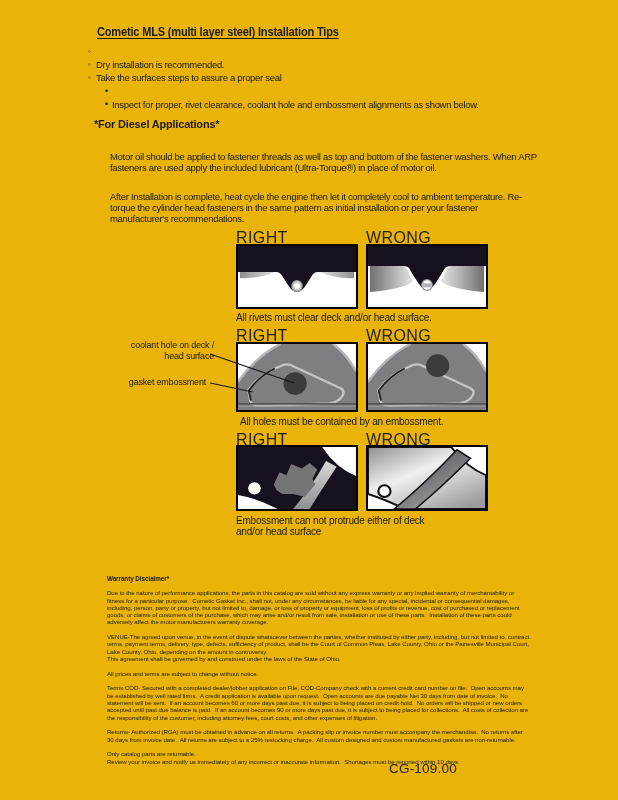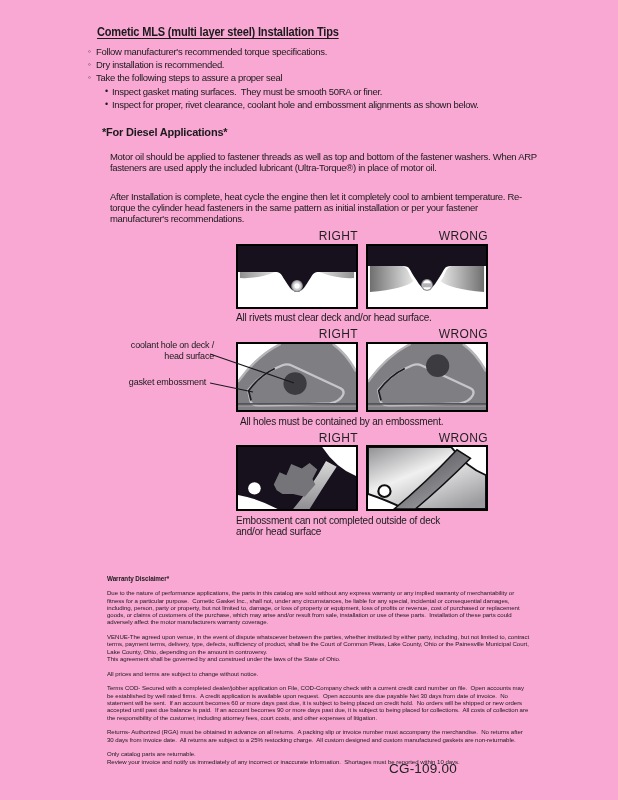--- a/index.html
+++ b/index.html
@@ -1,36 +1,36 @@
 <!DOCTYPE html>
 <html><head>
 <meta charset="utf-8">
 <style>
   html,body { margin:0; padding:0; background:#ffffff; }
   .page {
-    position:relative; width:618px; height:800px; background:#f9a8d4;
+    position:relative; width:618px; height:800px; background:#eab308;
     font-family:"Liberation Sans", sans-serif; color:#1a1a1a; overflow:hidden;
   }
   .title {
     position:absolute; left:97px; top:25px; margin:0;
     font-size:12px; font-weight:700; letter-spacing:-0.2px;
     text-decoration:underline; text-underline-offset:2px;
     transform:scaleX(0.92); transform-origin:left top; white-space:nowrap;
   }
   .bullets { position:absolute; left:88px; top:45px; font-size:9.5px; letter-spacing:-0.3px; }
   .bullet { display:flex; line-height:13.2px; white-space:pre-wrap; }
   .bullet .mk { width:8px; flex:0 0 8px; font-size:8px; }
   .bullet.sub { margin-left:17px; }
   .bullet.sub .mk { width:7px; flex:0 0 7px; font-size:9px; }
 
-  .h-diesel { position:absolute; left:94px; top:118px; margin:8px; font-size:11px; font-weight:700; letter-spacing:-0.2px; }
+  .h-diesel { position:absolute; left:94px; top:118px; margin:0; font-size:11px; font-weight:700; letter-spacing:-0.2px; }
   .para { position:absolute; left:94px; width:428px; margin:16px; font-size:9.5px; line-height:10.8px; letter-spacing:-0.3px; white-space:pre-wrap; }
   .p1 { top:136px; } .p2 { top:176px; } .note { top:207px; }
 
-  .dg-head { position:absolute; width:122px; text-align:right; font-size:12px; letter-spacing:0.4px; color:#1f1f1f; }
+  .dg-head { position:absolute; width:122px; text-align:left; font-size:16px; letter-spacing:0.4px; color:#1f1f1f; }
   .col-r { left:236px; } .col-w { left:366px; }
   .row1h { top:229px; } .row2h { top:327px; } .row3h { top:431px; }
 
   .dg-box { position:absolute; box-sizing:border-box; width:122px; border:2px solid #000; background:#fff; }
   .b1 { top:244px; height:65px; }
   .b2 { top:342px; height:70px; }
   .b3 { top:445px; height:66px; }
   .dg-box svg { display:block; width:100%; height:100%; }
 
   .cap { position:absolute; font-size:10px; letter-spacing:-0.2px; }
@@ -52,24 +52,24 @@
   .footer-code { position:absolute; left:389px; top:761px; font-size:13.5px; letter-spacing:0.2px; color:#222; }
 </style>
 </head>
 <body>
 
 <div class="page">
 
   <h1 class="title">Cometic MLS (multi layer steel) Installation Tips</h1>
 
   <div class="bullets">
-    <div class="bullet"><span class="mk">◦</span><span>Follow manufacturer's recommended torque specifications.</span></div>
+    <div class="bullet"><span class="mk">◦</span></div>
     <div class="bullet"><span class="mk">◦</span><span>Dry installation is recommended.</span></div>
-    <div class="bullet"><span class="mk">◦</span><span>Take the following steps to assure a proper seal</span></div>
-    <div class="bullet sub"><span class="mk">•</span><span>Inspect gasket mating surfaces.  They must be smooth 50RA or finer.</span></div>
+    <div class="bullet"><span class="mk">◦</span><span>Take the surfaces steps to assure a proper seal</span></div>
+    <div class="bullet sub"><span class="mk">•</span></div>
     <div class="bullet sub"><span class="mk">•</span><span>Inspect for proper, rivet clearance, coolant hole and embossment alignments as shown below.</span></div>
   </div>
 
   <h2 class="h-diesel">*For Diesel Applications*</h2>
   <p class="para p1">Motor oil should be applied to fastener threads as well as top and bottom of the fastener washers. When ARP fasteners are used apply the included lubricant (Ultra-Torque®) in place of motor oil.</p>
   <p class="para p2">After Installation is complete, heat cycle the engine then let it completely cool to ambient temperature. Re-torque the cylinder head fasteners in the same pattern as initial installation or per your fastener manufacturer's recommendations.</p>
 
   <div class="dg-head col-r row1h">RIGHT</div>
   <div class="dg-head col-w row1h">WRONG</div>
 
@@ -188,21 +188,21 @@
             <stop offset="0" stop-color="#47474b"></stop>
             <stop offset="1" stop-color="#a2a2a6"></stop>
           </linearGradient>
       </defs>
       <rect x="0" y="0" width="122" height="66" fill="#ffffff"></rect>
       <path d="M0 0 H86 Q102 22 122 30 V66 H38 Q18 56 0 50 Z" fill="url(#g3w)" stroke="#0f0f12" stroke-width="2"></path>
       <path d="M27 66 Q58 40 92 3 L106 12 Q77 42 49 66 Z" fill="url(#g3d)" stroke="#0f0f12" stroke-width="1.6"></path>
       <circle cx="17" cy="47" r="6.3" fill="#ffffff" stroke="#0f0f12" stroke-width="2.2"></circle>
     </svg>
   </div>
-  <div class="cap c3">Embossment can not completed outside of deck and/or head surface</div>
+  <div class="cap c3">Embossment can not protrude either of deck and/or head surface</div>
 
   <div class="warranty">
     <p class="whead">Warranty Disclaimer*</p>
     <p>Due to the nature of performance applications, the parts in this catalog are sold without any express warranty or any implied warranty of merchantability or fitness for a particular purpose.  Cometic Gasket Inc., shall not, under any circumstances, be liable for any special, incidental or consequential damages, including, person, party or property, but not limited to, damage, or loss of property or equipment, loss of profits or revenue, cost of purchased or replacement goods, or claims of customers of the purchase, which may arise and/or result from sale, installation or use of these parts.  Installation of these parts could adversely affect the motor manufacturers warranty coverage.</p>
     <div class="group">
       <p class="tight">VENUE-The agreed upon venue, in the event of dispute whatsoever between the parties, whether instituted by either party, including, but not limited to, contract terms, payment terms, delivery, type, defects, sufficiency of product, shall be the Court of Common Pleas, Lake County, Ohio or the Painesville Municipal Court, Lake County, Ohio, depending on the amount in controversy.</p>
       <p class="tight">This agreement shall be governed by and construed under the laws of the State of Ohio.</p>
     </div>
     <p>All prices and terms are subject to change without notice.</p>
     <p>Terms COD- Secured with a completed dealer/jobber application on File, COD-Company check with a current credit card number on file.  Open accounts may be established by well rated firms.  A credit application is available upon request.  Open accounts are due payable Net 30 days from date of invoice.  No statement will be sent.  If an account becomes 60 or more days past due, it is subject to being placed on credit hold.  No orders will be shipped or new orders accepted until past due balance is paid.  If an account becomes 90 or more days past due, it is subject to being placed for collections.  All costs of collection are the responsibility of the customer, including attorney fees, court costs, and other expenses of litigation.</p>

